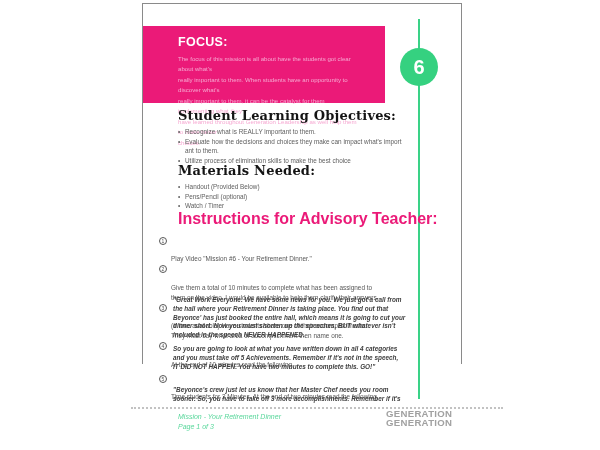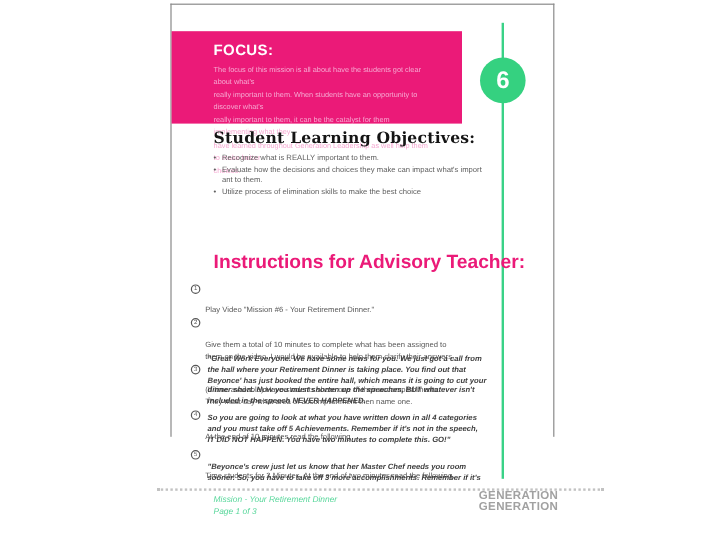--- a/index.html
+++ b/index.html
@@ -53,21 +53,21 @@
   .quote2 { top:341px; }
   .quote3 { top:382px; }
 
   
   .dotted { position:absolute; left:-12px; top:403px; width:372px;
             border-top:2px dotted #c2c2c2; }
   .footer-left { position:absolute; left:35px; top:408px; }
   .footer-left div { font-size:7px; font-style:italic; color:#58d79b;
                      line-height:9.5px; }
   .logo { position:absolute; left:243px; top:406px; color:#a1a1a1;
-          font-weight:800; font-size:9.6px; line-height:8.6px; letter-spacing:.3px;margin-left:13px; }
+          font-weight:800; font-size:9.6px; line-height:8.6px; letter-spacing:.3px; }
 </style>
 </head>
 <body>
 
 <div class="canvas">
   <div class="page">
 
     <div class="focus-box">
       <div class="focus-title">FOCUS:</div>
       <div class="focus-body">The focus of this mission is all about have the students got clear about what's
@@ -83,20 +83,28 @@
     <div class="section objectives">
       <h2 class="serif">Student Learning Objectives:</h2>
       <ul class="bullets">
         <li>Recognize what is REALLY important to them.</li>
         <li>Evaluate how the decisions and choices they make can impact what's import
 ant to them.</li>
         <li>Utilize process of elimination skills to make the best choice</li>
       </ul>
     </div>
 
+    <div class="section materials">
+      <h2 class="serif">Materials Needed:</h2>
+      <ul class="bullets">
+        <li>Handout (Provided Below)</li>
+        <li>Pens/Pencil (optional)</li>
+        <li>Watch / Timer</li>
+      </ul>
+    </div>
 
     <div class="inst-title">Instructions for Advisory Teacher:</div>
 
     <div class="steps">
       <div class="step">
         <span class="step-num">1</span>
         <span>Play Video "Mission #6 - Your Retirement Dinner."</span>
       </div>
       <div class="step">
         <span class="step-num">2</span>

